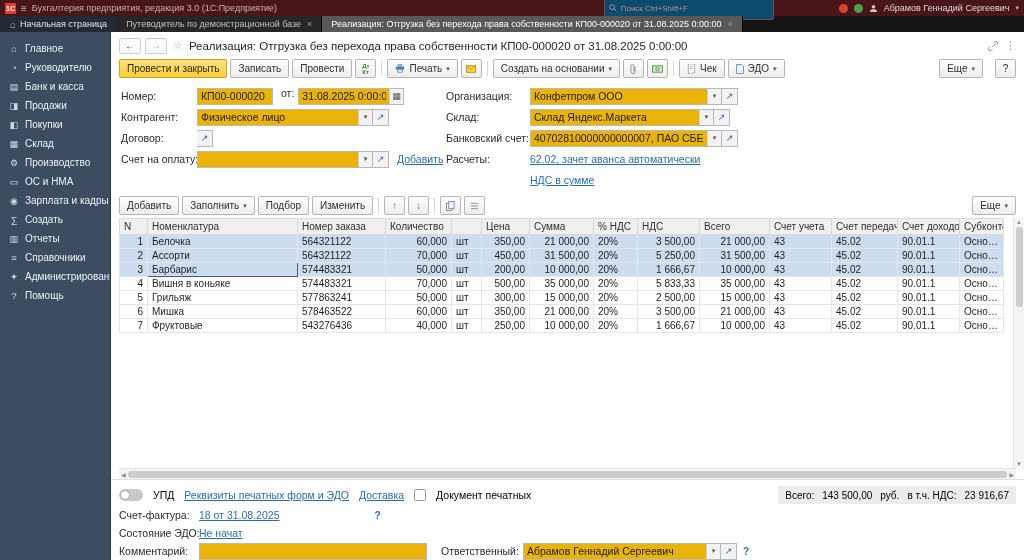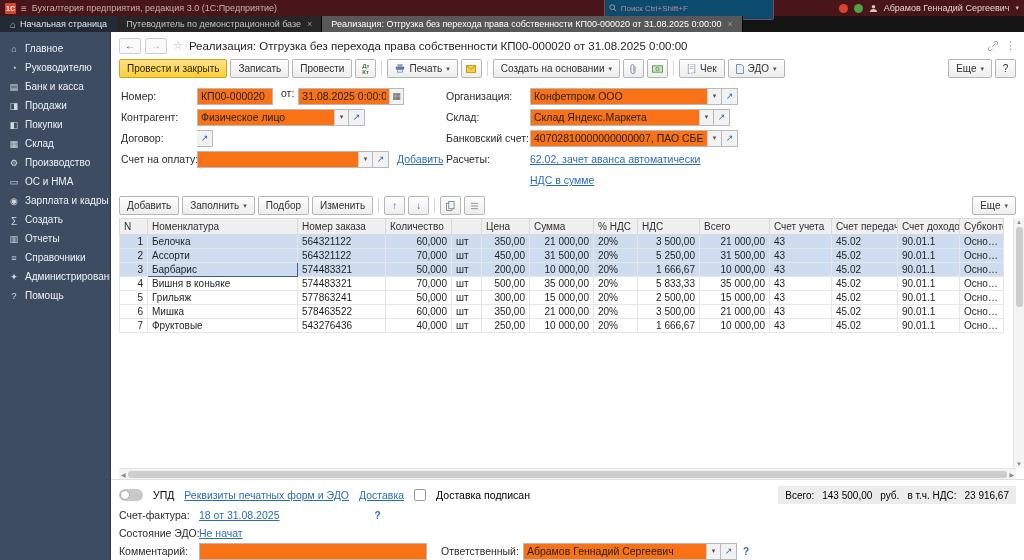--- a/index.html
+++ b/index.html
@@ -35,29 +35,29 @@
 .star{color:#b5b5b5;font-size:11px;margin:0 2px}
 .doc-title{font-size:11.5px;color:#1f1f1f;white-space:nowrap;overflow:hidden;text-overflow:ellipsis}
 .hdr-right{margin-left:auto;display:flex;align-items:center;gap:7px;color:#8a8a8a;font-size:11px}
 
 .toolbar{display:flex;align-items:center;gap:3px;padding:3px 8px 4px;white-space:nowrap}
 .btn{display:inline-flex;align-items:center;gap:4px;height:19px;padding:0 7px;border:1px solid #b5b5b5;border-radius:2px;background:linear-gradient(#fefefe,#ededed);font-size:10px;color:#2f2f2f}
 .btn .caret{font-size:7px;color:#555}
 .btn.primary{background:linear-gradient(#ffe18a,#fbcf3a);border-color:#cfa40c;color:#2e2800}
 .iconbtn{padding:0;width:21px;justify-content:center}
 .sep{width:1px;height:15px;background:#d8d8d8;margin:0 2px}
-.tb-right{margin-left:auto;display:flex;gap:3px}
+.tb-right{margin-left:auto;display:flex;gap:12px}
 .dtkt{display:flex;flex-direction:column;font-size:6px;line-height:6px;color:#3d7a3d;font-weight:bold}
 
 .fields{display:flex;padding:5px 10px 4px;font-size:10.5px}
 .fcol{display:flex;flex-direction:column;gap:3px}
 .frow{display:flex;align-items:center;height:18px;white-space:nowrap}
 .flabel{width:76px;color:#2b2b2b;flex:0 0 auto}
 .flabel.r{width:84px}
-.fctrl{display:inline-flex;align-items:center;border:1px solid #b9b9b9;height:17px;background:#f97316}
+.fctrl{display:inline-flex;align-items:center;border:1px solid #b9b9b9;height:17px;background:#eab308}
 .fctrl input{border:none;outline:none;flex:1;min-width:0;font-size:10.5px;padding:0 3px;font-family:"Liberation Sans",sans-serif;color:#1f1f1f;background:transparent}
 .cbtn{width:14px;align-self:stretch;border-left:1px solid #cfcfcf;background:#f2f2f2;color:#555;font-size:7px;display:flex;align-items:center;justify-content:center;flex:0 0 auto}
 .obtn{display:inline-flex;width:16px;height:17px;border:1px solid #b9b9b9;border-left:none;background:#f2f2f2;color:#2a6db5;font-size:9px;align-items:center;justify-content:center}
 .link{color:#2a6db5;text-decoration:underline;cursor:default}
 .help{color:#2a6db5;font-weight:bold;font-size:10px}
 
 .tabstrip{display:flex;align-items:flex-end;gap:3px;height:20px;padding:0 8px;border-bottom:1px solid #c6c6c6;font-size:10.5px}
 .stab{padding:2px 10px;border:1px solid #c6c6c6;border-bottom:none;background:#e4e4e4;border-radius:3px 3px 0 0;color:#333}
 .stab.active{background:#fff;margin-bottom:-1px;padding-bottom:3px}
 
@@ -288,21 +288,21 @@
               <input value="КП00-000020" style="">
             </span>
           <span class="flabel" style="width:auto;margin:0 4px 6px 8px">от:</span>
           <span class="fctrl" style="width:106px">
             <input value="31.08.2025 0:00:00" style="">
             <span class="cbtn" style="font-size:9px">▦</span>
           </span>
         </div>
         <div class="frow">
           <span class="flabel">Контрагент:</span>
-          <span class="fctrl" style="width:152px">
+          <span class="fctrl" style="width:176px">
             <input value="Физическое лицо" style="">
             <span class="cbtn">▾</span>
           </span>
           <span class="obtn">↗</span>
         </div>
         <div class="frow">
           <span class="flabel">Договор:</span>
           <span class="obtn">↗</span>
         </div>
         <div class="frow">
@@ -562,21 +562,21 @@
 
     <div class="footer">
       <div class="f-row1">
         <span class="toggle">
             <span class="knob"></span>
           </span>
         <span>УПД</span>
         <a class="link">Реквизиты печатных форм и ЭДО</a>
         <a class="link">Доставка</a>
         <span class="checkbox"></span>
-        <span>Доставка подписан</span>
+        <span>Документ печатных</span>
         <div class="totals">
           <span>Всего:</span>
           <span class="t-val">143 500,00</span>
           <span>руб.</span>
           <span>в т.ч. НДС:</span>
           <span class="t-val">23 916,67</span>
         </div>
       </div>
       <div class="f-row">
         <span class="f-label">Счет-фактура:</span>

